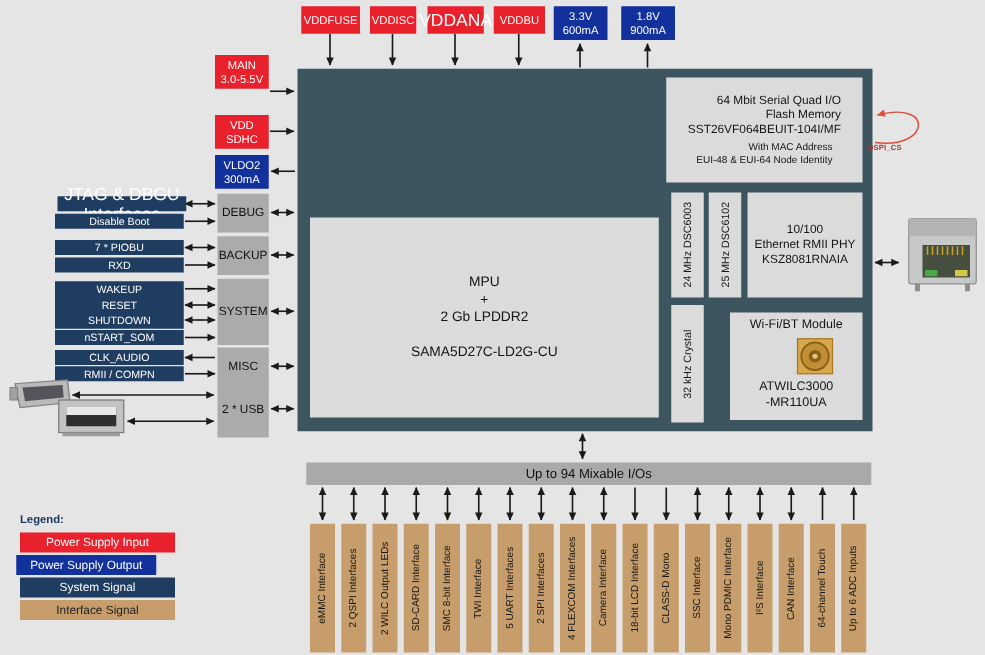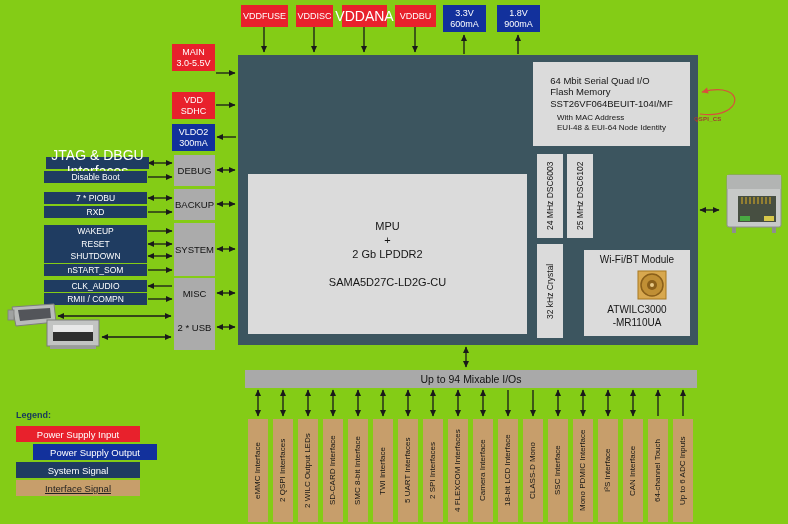--- a/index.html
+++ b/index.html
@@ -1,16 +1,16 @@
 <!DOCTYPE html>
 <html><head>
 <meta charset="utf-8">
 <style>
   html,body{margin:0;padding:0;background:#fff;}
-  .canvas{position:relative;width:788px;height:524px;background:#84cc16;
+  .canvas{position:relative;width:788px;height:524px;background:#e5e5e5;
           font-family:"Liberation Sans", sans-serif;overflow:hidden;}
   .abs{position:absolute;box-sizing:border-box;}
   .flex{display:flex;align-items:center;justify-content:center;text-align:center;}
   .pre{white-space:pre-line;}
   .red{background:#E8212C;color:#fff;}
   .blue{background:#12319C;color:#fff;}
   .navy{background:#1F3C61;color:#fff;}
   .grp{background:#ABABAB;color:#111;}
   .blk{background:#DBDBDB;color:#151515;}
   .tan{background:#C79E6B;color:#222;}
@@ -183,34 +183,39 @@
     </div>
 
   <div class="abs blk flex" style="left:248px;top:174px;width:279px;height:160px;font-size:11px;line-height:14px;">
       <span class="pre">MPU
 +
 2 Gb LPDDR2
 
 SAMA5D27C-LD2G-CU</span>
     </div>
 
-  <div class="abs blk" style="left:533px;top:62px;width:157px;height:84px;display:flex;flex-direction:column;align-items:center;justify-content:center;text-align:left;gap:4px;">
+  <div class="abs blk" style="left:533px;top:62px;width:157px;height:84px;display:flex;flex-direction:column;align-items:center;justify-content:center;text-align:right;gap:4px;">
     <span class="pre" style="font-size:9.5px;line-height:11.5px;">64 Mbit Serial Quad I/O
 Flash Memory
 SST26VF064BEUIT-104I/MF</span>
     <span class="pre" style="font-size:8px;line-height:10px;">With MAC Address
 EUI-48 &amp; EUI-64 Node Identity</span>
   </div>
 
   <div class="abs blk" style="left:537px;top:154px;width:26px;height:84px;">
       <span class="vspan v26">24 MHz DSC6003</span>
     </div>
   <div class="abs blk" style="left:567px;top:154px;width:26px;height:84px;">
       <span class="vspan v26">25 MHz DSC6102</span>
     </div>
+  <div class="abs blk flex" style="left:598px;top:154px;width:92px;height:84px;font-size:9.5px;line-height:12px;">
+      <span class="pre">10/100
+Ethernet RMII PHY
+KSZ8081RNAIA</span>
+    </div>
   <div class="abs blk" style="left:537px;top:244px;width:26px;height:94px;">
       <span class="vspan v26">32 kHz Crystal</span>
     </div>
 
   <div class="abs blk" style="left:584px;top:250px;width:106px;height:86px;"></div>
   <div class="abs flex" style="left:584px;top:253px;width:106px;height:12px;font-size:10px;color:#151515;">
       <span>Wi-Fi/BT Module</span>
     </div>
   <svg class="abs" style="left:633px;top:268px;" width="38" height="34" viewBox="0 0 38 34">
     <rect x="5" y="3" width="28" height="28" fill="#D8A84F" stroke="#A87820" stroke-width="1"></rect>
@@ -281,27 +286,27 @@
       <span class="vspan v20">64-channel Touch</span>
     </div>
   <div class="abs tan" style="left:673px;top:419px;width:20px;height:103px;">
       <span class="vspan v20">Up to 6 ADC Inputs</span>
     </div>
 
   <div class="abs legend-title" style="left:16px;top:410px;"><span>Legend:</span></div>
   <div class="abs red flex" style="left:16px;top:426px;width:124px;height:16px;font-size:9.5px;">
       <span>Power Supply Input</span>
     </div>
-  <div class="abs blue flex" style="left:33px;top:444px;width:124px;height:16px;font-size:9.5px;">
+  <div class="abs blue flex" style="left:13px;top:444px;width:112px;height:16px;font-size:9.5px;">
       <span>Power Supply Output</span>
     </div>
   <div class="abs navy flex" style="left:16px;top:462px;width:124px;height:16px;font-size:9.5px;">
       <span>System Signal</span>
     </div>
-  <div class="abs tan flex" style="left:16px;top:480px;width:124px;height:16px;font-size:9.5px;text-decoration:underline;">
+  <div class="abs tan flex" style="left:16px;top:480px;width:124px;height:16px;font-size:9.5px;">
       <span>Interface Signal</span>
     </div>
 
   <svg class="abs" style="left:6px;top:298px;" width="54" height="34" viewBox="0 0 54 34">
     <path d="M6,9 L48,6 L50,24 L10,28 Z" fill="#B9BBBA" stroke="#7E7E7E" stroke-width="1"></path>
     <path d="M12,12 L44,10 L45,20 L14,23 Z" fill="#53555A"></path>
     <rect x="2" y="12" width="6" height="10" fill="#A0A2A1" stroke="#7E7E7E" stroke-width="0.8"></rect>
   </svg>
   <svg class="abs" style="left:44px;top:316px;" width="60" height="36" viewBox="0 0 60 36">
     <rect x="3" y="4" width="52" height="26" fill="#C2C4C3" stroke="#7A7A7A" stroke-width="1"></rect>

